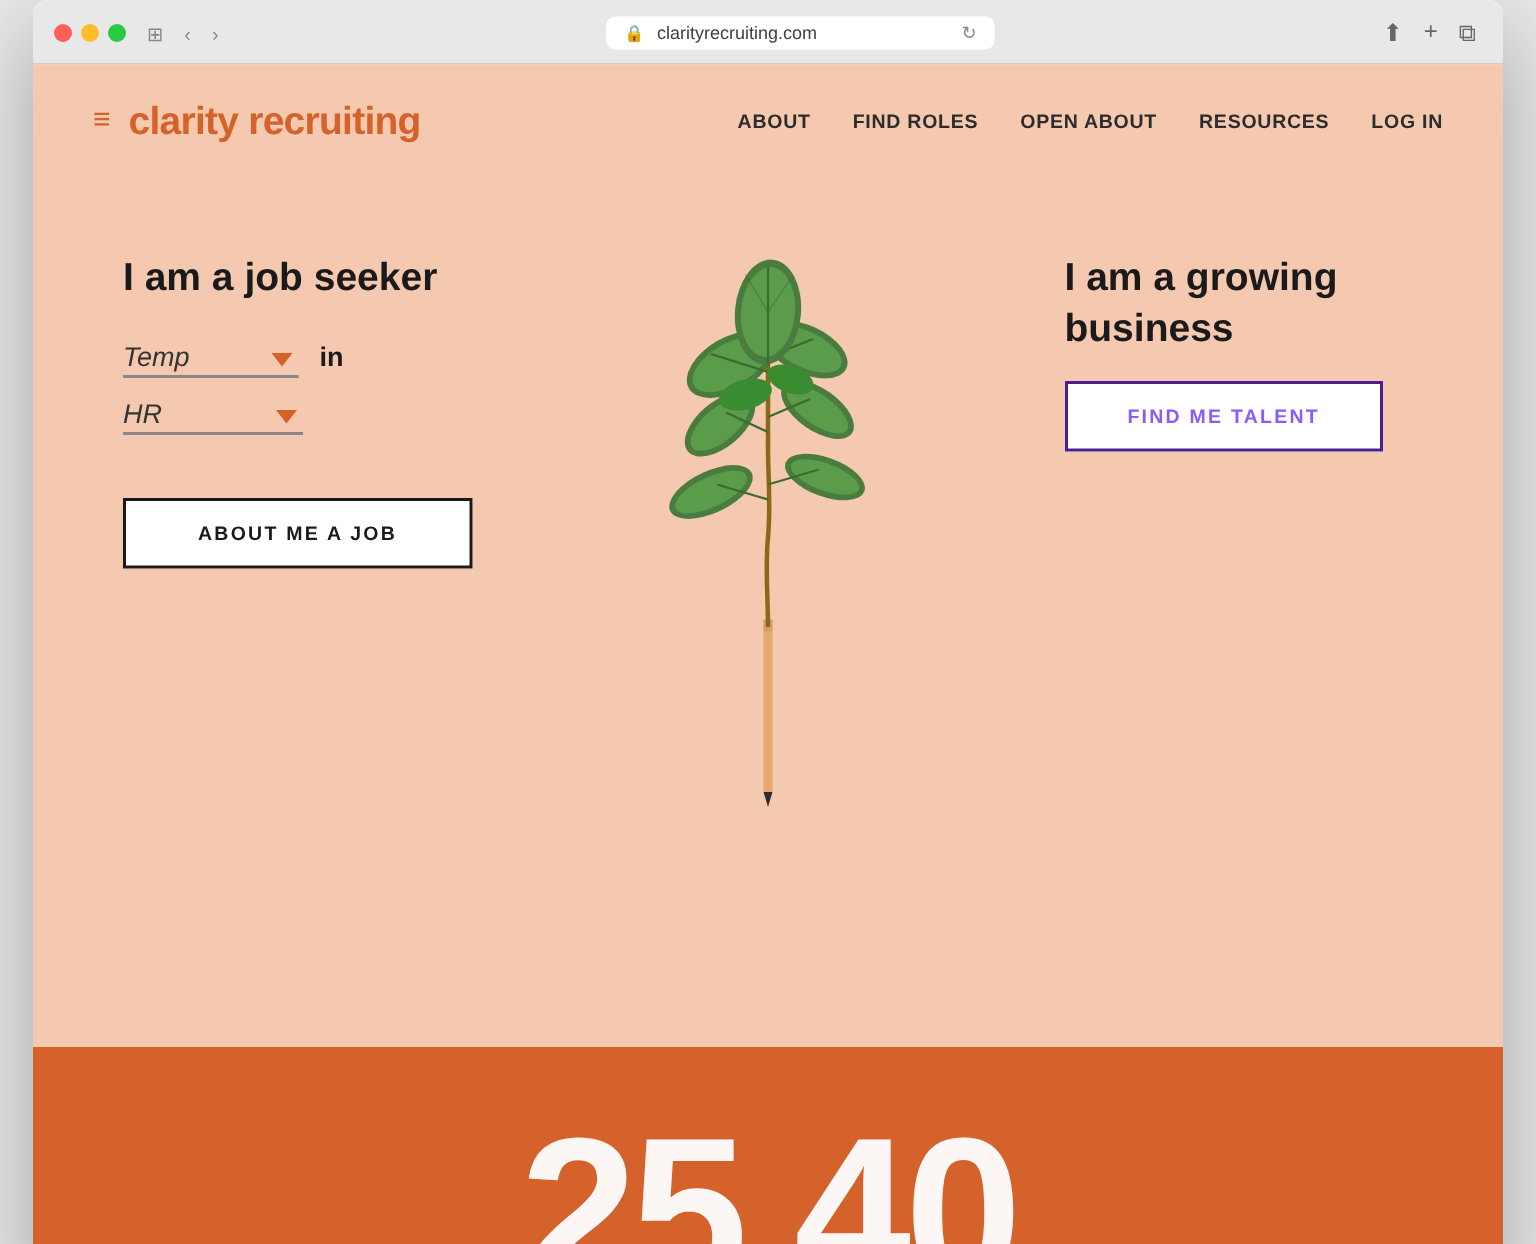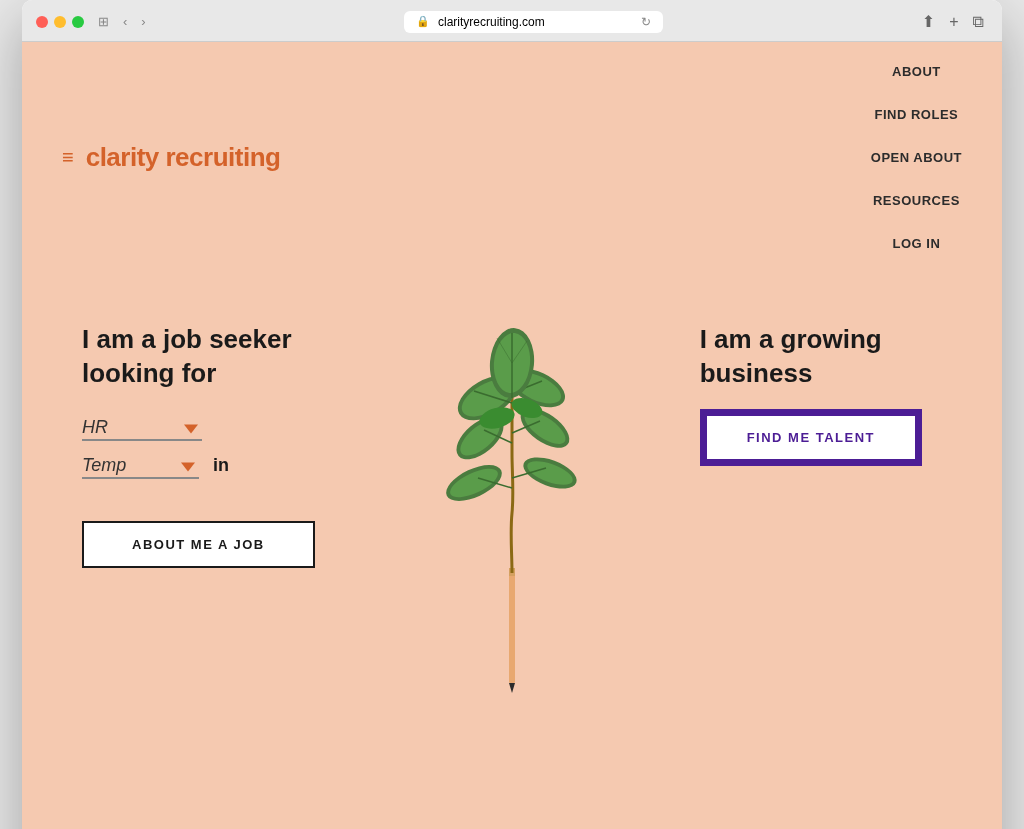--- a/index.html
+++ b/index.html
@@ -71,21 +71,21 @@
       display: flex;
       align-items: center;
       gap: 8px;
       font-size: 12px;
       color: #555;
       max-width: 320px;
       margin: 0 auto;
     }
 
     .address-bar-url {
-      color: #000000;
+      color: #404040;
       font-size: 12px;
     }
 
     .browser-actions {
       display: flex;
       gap: 6px;
       flex-shrink: 0;
       margin-left: auto;
     }
 
@@ -124,22 +124,20 @@
       font-size: 26px;
       font-weight: 700;
       color: #d4622a;
       letter-spacing: -0.5px;
       flex: 1;
     }
 
     .nav-links {
       display: flex;
       gap: 28px;
-      align-items: center;
-      flex-direction: column;
     }
 
     .nav-link {
       font-size: 13px;
       font-weight: 600;
       color: #2c2c2c;
       text-decoration: none;
       letter-spacing: 0.5px;
       cursor: pointer;
     }
@@ -241,27 +239,27 @@
     .growing-biz-text {
       font-size: 26px;
       font-weight: 700;
       color: #1a1a1a;
       line-height: 1.3;
       margin-bottom: 18px;
     }
 
     .find-talent-btn {
       background: white;
-      border: 7px solid #4c1d95;
+      border: 2px solid #4c1d95;
       padding: 14px 40px;
       font-size: 13px;
       font-weight: 800;
       letter-spacing: 1.5px;
       cursor: pointer;
-      color: #4c1d95;
+      color: #8b5cf6;
       white-space: nowrap;
     }
 
     
     .plant-center {
       position: absolute;
       left: 50%;
       transform: translateX(-50%);
       top: 0;
       z-index: 1;
@@ -345,43 +343,42 @@
         <a class="nav-link">RESOURCES</a>
         <a class="nav-link">LOG IN</a>
       </div>
     </nav>
 
     <div class="hero">
 
       <div class="hero-left">
         <div class="job-seeker-text">
           <span>I am a job seeker</span><br>
-          <span>looking for</span>
+        </div>
+        <div class="search-row">
+          <div class="select-wrapper">
+            <select class="dropdown-select">
+              <option>Temp</option>
+              <option>Permanent</option>
+              <option>Contract</option>
+            </select>
+          </div>
+          <span class="in-text">in</span>
         </div>
         <div class="search-row">
           <div class="select-wrapper">
             <select class="dropdown-select">
               <option>HR</option>
               <option>Finance</option>
               <option>Marketing</option>
               <option>Technology</option>
               <option>Admin</option>
             </select>
           </div>
         </div>
-        <div class="search-row">
-          <div class="select-wrapper">
-            <select class="dropdown-select">
-              <option>Temp</option>
-              <option>Permanent</option>
-              <option>Contract</option>
-            </select>
-          </div>
-          <span class="in-text">in</span>
-        </div>
         <button class="find-job-btn">ABOUT ME A JOB</button>
       </div>
 
       <div class="plant-center">
         <svg class="plant-svg" viewBox="0 0 200 420" xmlns="http://www.w3.org/2000/svg">
 
           <rect x="97" y="300" width="6" height="110" fill="#e8a870" rx="1"></rect>
           <polygon points="97,410 103,410 100,420" fill="#2c2c2c"></polygon>
           <rect x="97" y="295" width="6" height="8" fill="#d4a060"></rect>
 

